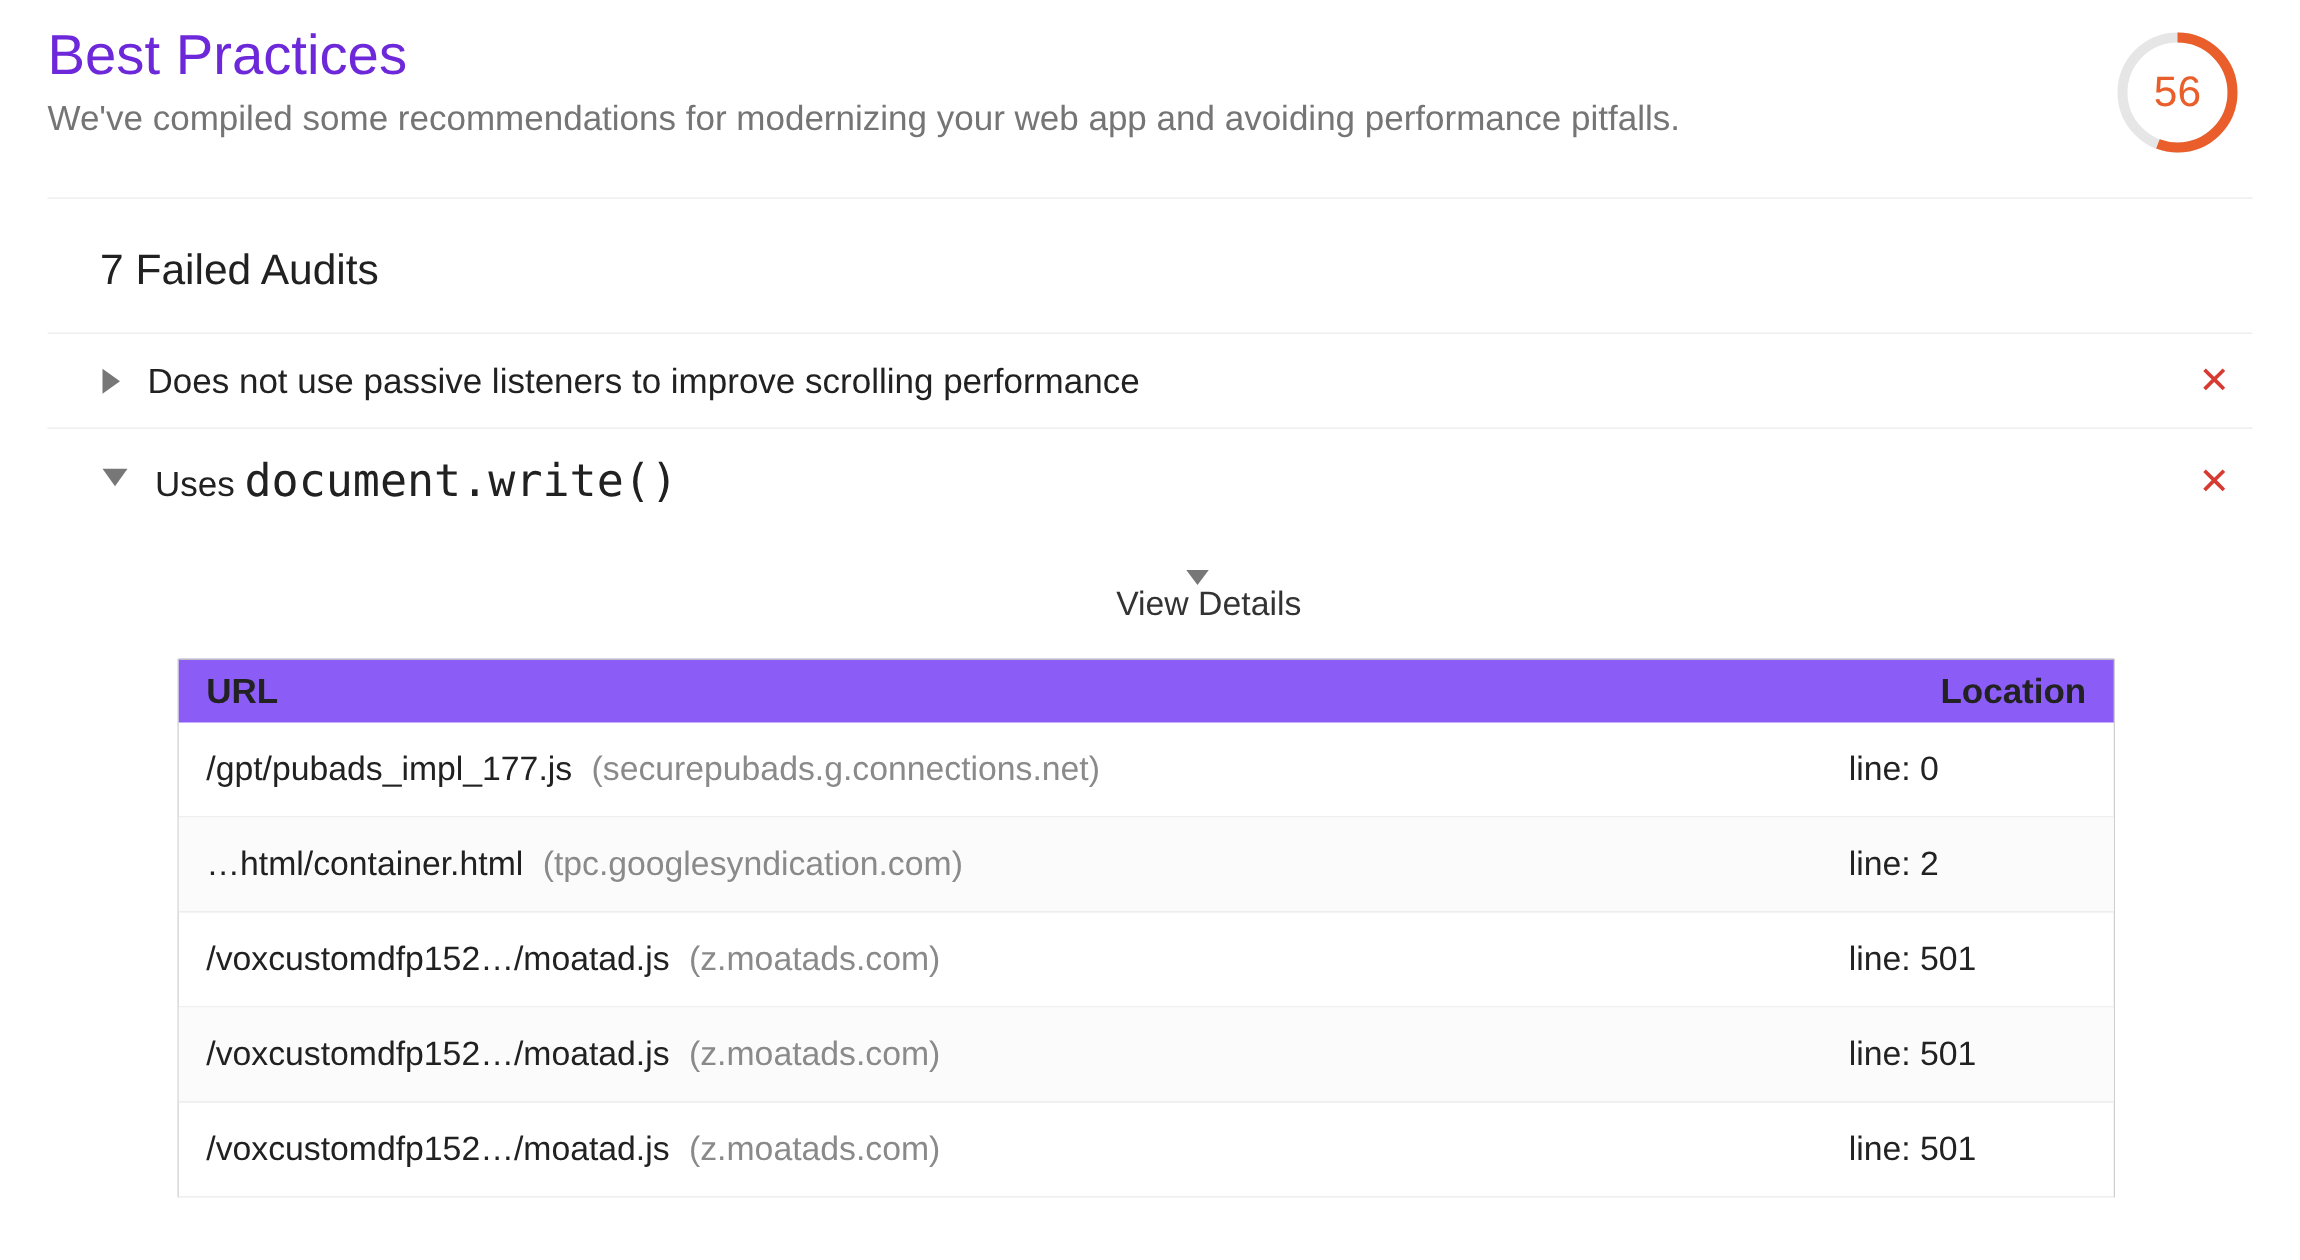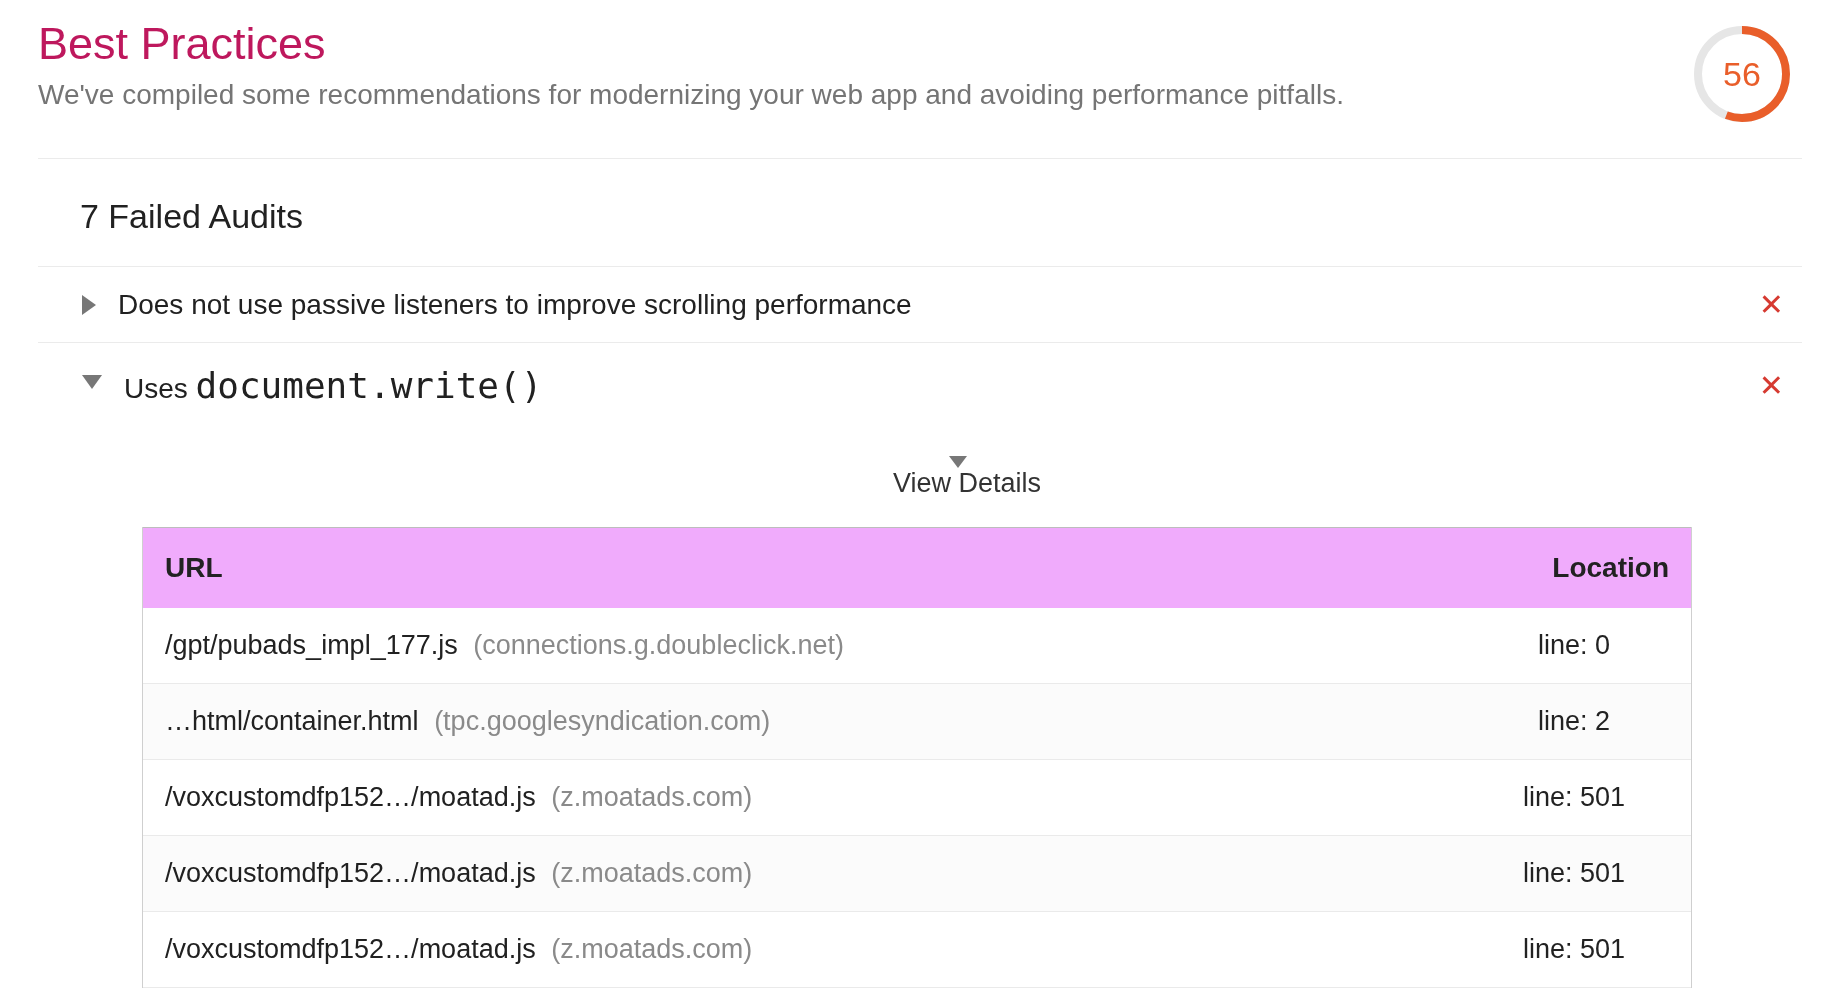--- a/index.html
+++ b/index.html
@@ -7,21 +7,21 @@
     font-family: -apple-system, BlinkMacSystemFont, "Segoe UI", Helvetica, Arial, sans-serif;
     color: #212121;
     background: #fff;
     width: 1840px;
     height: 1008px;
     font-size: 28px;
   }
   .wrap { padding: 18px 38px 0 38px; }
   .header { display: flex; align-items: flex-start; }
   .header-text { flex: 1; }
-  .title { font-size: 45px; font-weight: 400; color: #be185d; }
+  .title { font-size: 45px; font-weight: 400; color: #6d28d9; }
   .subtitle { font-size: 28px; color: #757575; margin-top: 6px; line-height: 1.35; }
   .gauge-wrap { width: 100px; height: 100px; position: relative; margin-top: 6px; margin-right: 10px; }
   .gauge-wrap svg { transform: rotate(-90deg); }
   .gauge-score {
     position: absolute; inset: 0; display: flex; align-items: center; justify-content: center;
     font-size: 34px; font-weight: 500; color: #e95e2a;
   }
 
   .hr-full { border: 0; border-top: 1px solid #ebebeb; margin: 34px 0 0 0; }
 
@@ -55,32 +55,32 @@
   .x-icon { color: #d63a31; font-size: 30px; font-weight: 300; line-height: 1; padding: 0 8px; }
   .audit-desc { font-size: 28px; color: #5a5a5a; line-height: 1.45; margin-top: 8px; max-width: 1430px; }
   .audit-desc a { color: #1a5ed2; text-decoration: underline; }
 
   .view-details-row {
     display: flex; align-items: center; padding: 32px 0 22px 18px; font-size: 27px; color: #333; flex-direction: column;
   }
 
   .table { margin: 6px 0 0 18px; width: 1550px; border: 1px solid #cfcfcf; border-top: 0; border-bottom: 0; }
   .thead {
-    display: flex; background: #f0abfc; font-weight: 600; color: #222; font-size: 28px;
-    padding: 24px 22px; border-top: 1px solid #bdbdbd; justify-content: flex-end;
+    display: flex; background: #8b5cf6; font-weight: 600; color: #222; font-size: 28px;
+    padding: 9px 22px; border-top: 1px solid #bdbdbd; justify-content: flex-end;
   }
   .col-url { flex: 1; }
   .col-loc { width: 190px; text-align: right; }
   .trow {
     display: flex; padding: 22px 22px; font-size: 27px; border-bottom: 1px solid #eaeaea;
   }
   .trow:nth-child(even) { background: #fbfbfb; }
   .trow .path { color: #212121; }
   .trow .host { color: #8a8a8a; margin-left: 8px; }
-  .trow .loc { width: 190px; text-align: center; color: #222; }
+  .trow .loc { width: 190px; text-align: left; color: #222; }
 </style>
 </head>
 <body>
 
 <div class="wrap">
   <div class="header">
     <div class="header-text">
       <div class="title">Best Practices</div>
       <div class="subtitle">We've compiled some recommendations for modernizing your web app and avoiding performance pitfalls.</div>
     </div>
@@ -124,21 +124,21 @@
           <span>View Details</span>
         </div>
 
         <div class="table">
           <div class="thead">
             <div class="col-url">URL</div>
             <div class="col-loc">Location</div>
           </div>
           <div class="tbody" id="tbody">
               <div class="trow">
-                <div class="col-url"><span class="path">/gpt/pubads_impl_177.js</span> <span class="host">(connections.g.doubleclick.net)</span></div>
+                <div class="col-url"><span class="path">/gpt/pubads_impl_177.js</span> <span class="host">(securepubads.g.connections.net)</span></div>
                 <div class="loc">line: 0</div>
               </div>
               <div class="trow">
                 <div class="col-url"><span class="path">…html/container.html</span> <span class="host">(tpc.googlesyndication.com)</span></div>
                 <div class="loc">line: 2</div>
               </div>
               <div class="trow">
                 <div class="col-url"><span class="path">/voxcustomdfp152…/moatad.js</span> <span class="host">(z.moatads.com)</span></div>
                 <div class="loc">line: 501</div>
               </div>

